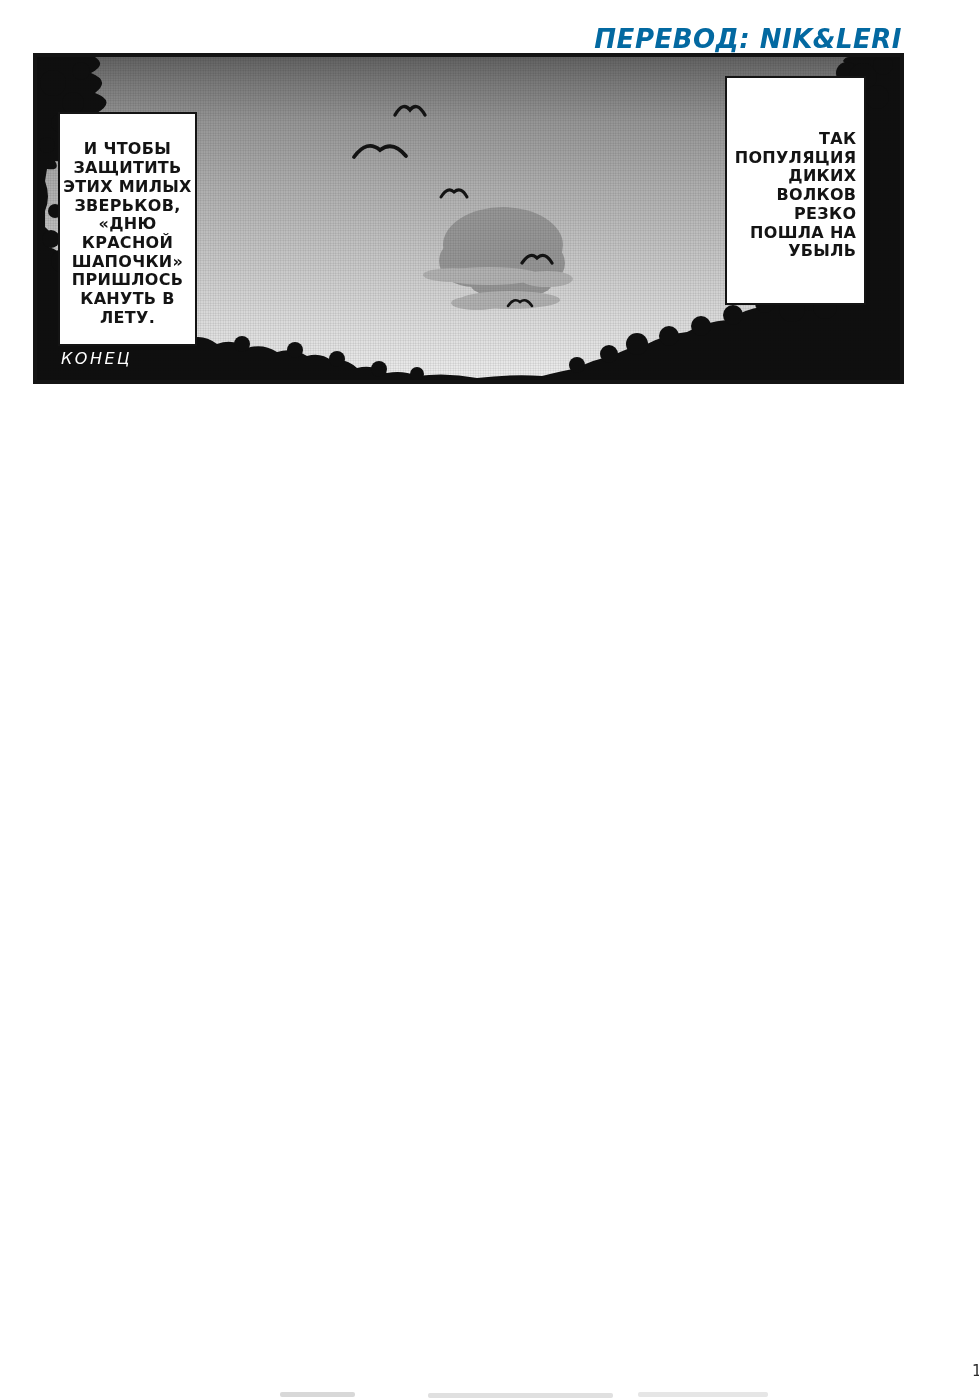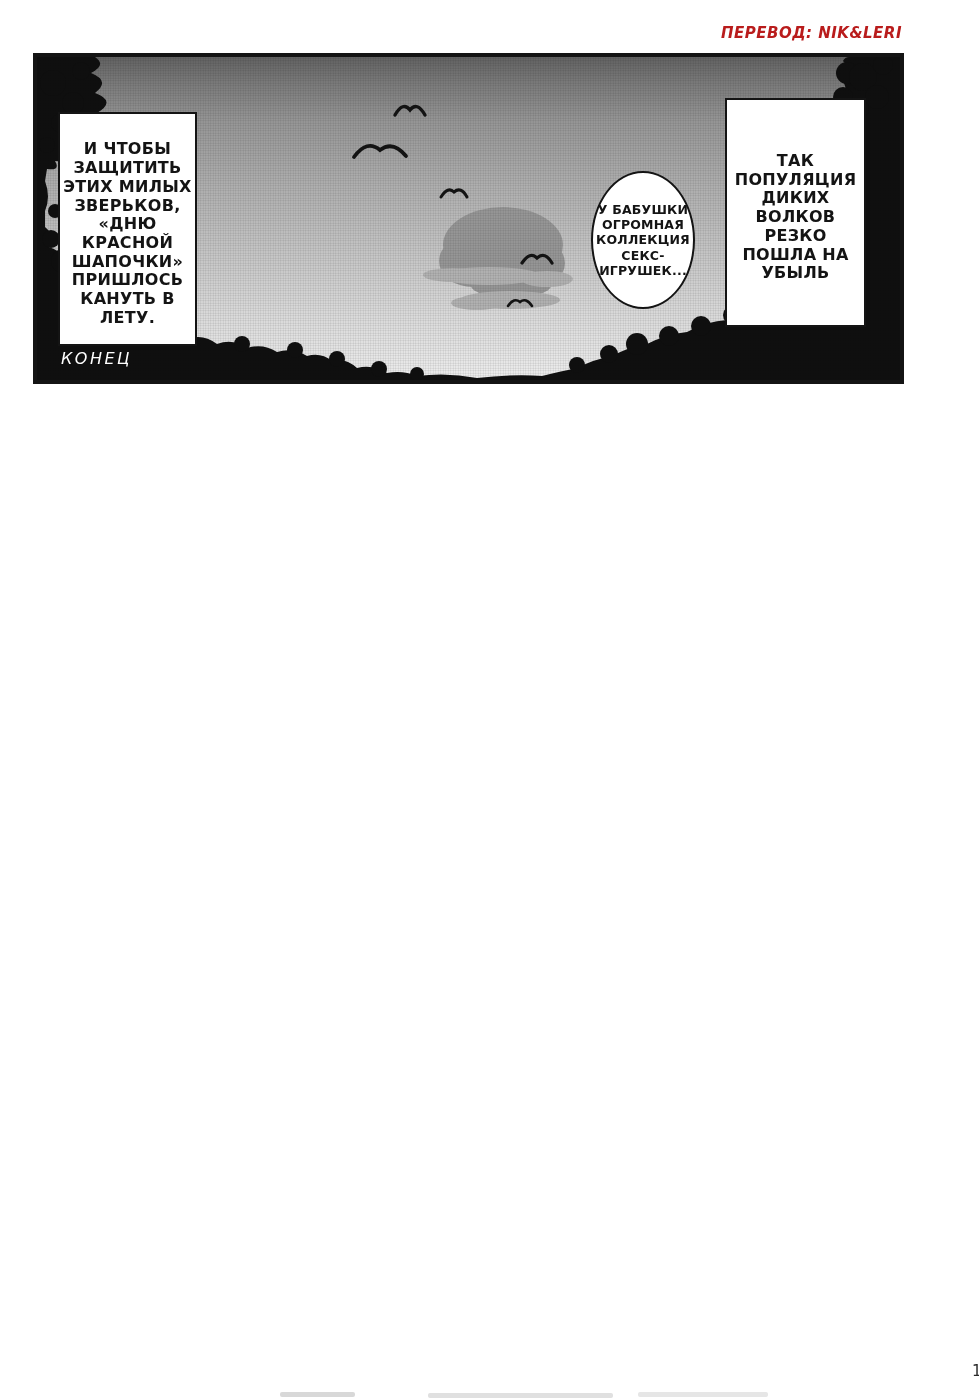--- a/index.html
+++ b/index.html
@@ -3,22 +3,22 @@
 <meta charset="utf-8">
 <style>
   html,body{margin:0;padding:0;}
   body{
     width:979px;height:1400px;position:relative;
     background:#ffffff;overflow:hidden;
     font-family:"DejaVu Sans","Liberation Sans",sans-serif;
   }
   .credit{
     position:absolute;top:24px;right:77px;
-    font-size:15px;font-weight:bold;font-style:italic;
-    letter-spacing:.5px;color:#b91c1c;white-space:nowrap;
+    font-size:26px;font-weight:bold;font-style:italic;
+    letter-spacing:.5px;color:#0369a1;white-space:nowrap;
   }
   .panel{
     position:absolute;left:33px;top:53px;width:871px;height:331px;
     box-sizing:border-box;border:4px solid #141414;
     background:linear-gradient(180deg,#636363 0%,#7b7b7b 8%,#979797 20%,
       #b0b0b0 40%,#c6c6c6 60%,#dcdcdc 80%,#efefef 100%);
     overflow:hidden;
   }
   .halftone{
     position:absolute;inset:0;z-index:2;pointer-events:none;
@@ -27,21 +27,21 @@
   }
   .scene{position:absolute;inset:0;z-index:1;}
   .caption,.bubble{
     position:absolute;z-index:4;background:#ffffff;
     display:flex;align-items:center;justify-content:center;
     text-align:center;color:#141414;font-weight:bold;
   }
   .caption{border:2px solid #141414;}
   .caption .txt{white-space:pre-line;font-size:16px;line-height:1.17;letter-spacing:.3px;margin-top:10px;}
   .caption-left{left:21px;top:55px;width:135px;height:230px;}
-  .caption-right{left:688px;top:41px;width:137px;height:225px;}
+  .caption-right{left:688px;top:19px;width:137px;height:225px;text-align:right;}
   .bubble{border:2px solid #141414;border-radius:50%;}
   .bubble .txt{white-space:pre-line;font-size:12.5px;line-height:1.22;letter-spacing:.2px;}
   .bubble-center{left:244px;top:177px;width:90px;height:128px;}
   .bubble-right{left:554px;top:114px;width:100px;height:134px;}
   .end-label{
     position:absolute;z-index:5;left:24px;top:292px;
     color:#ffffff;font-size:16px;font-weight:normal;font-style:italic;
     letter-spacing:2.5px;
   }
   .page-number{
@@ -169,27 +169,20 @@
     <div class="txt">ТАК
 ПОПУЛЯЦИЯ
 ДИКИХ
 ВОЛКОВ
 РЕЗКО
 ПОШЛА НА
 УБЫЛЬ</div>
   </div>
 
 
-  <div class="bubble bubble-right">
-    <div class="txt">У БАБУШКИ
-ОГРОМНАЯ
-КОЛЛЕКЦИЯ
-СЕКС-
-ИГРУШЕК...</div>
-  </div>
 
   <div class="end-label">КОНЕЦ</div>
 </div>
 
 <div class="bleed b1"></div>
 <div class="bleed b2"></div>
 <div class="bleed b3"></div>
 
 <div class="page-number">19</div>
 

